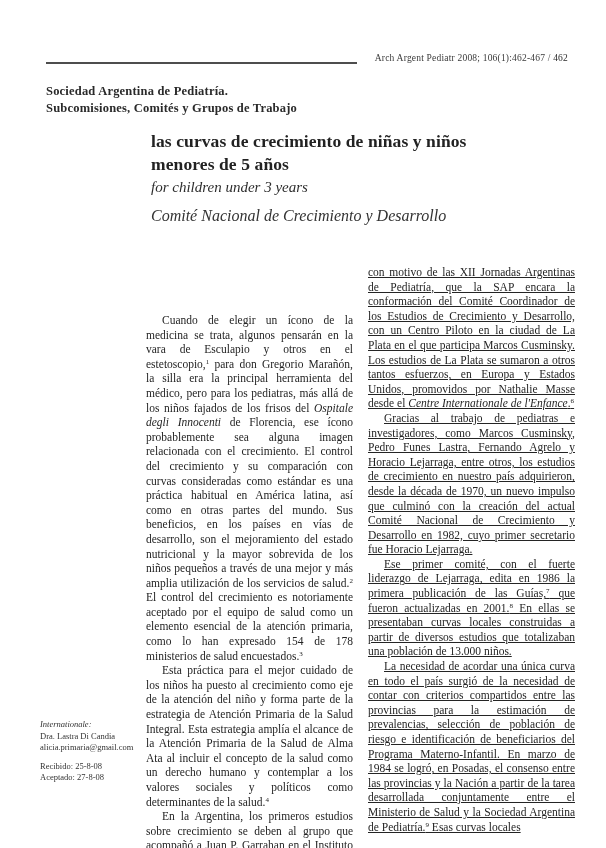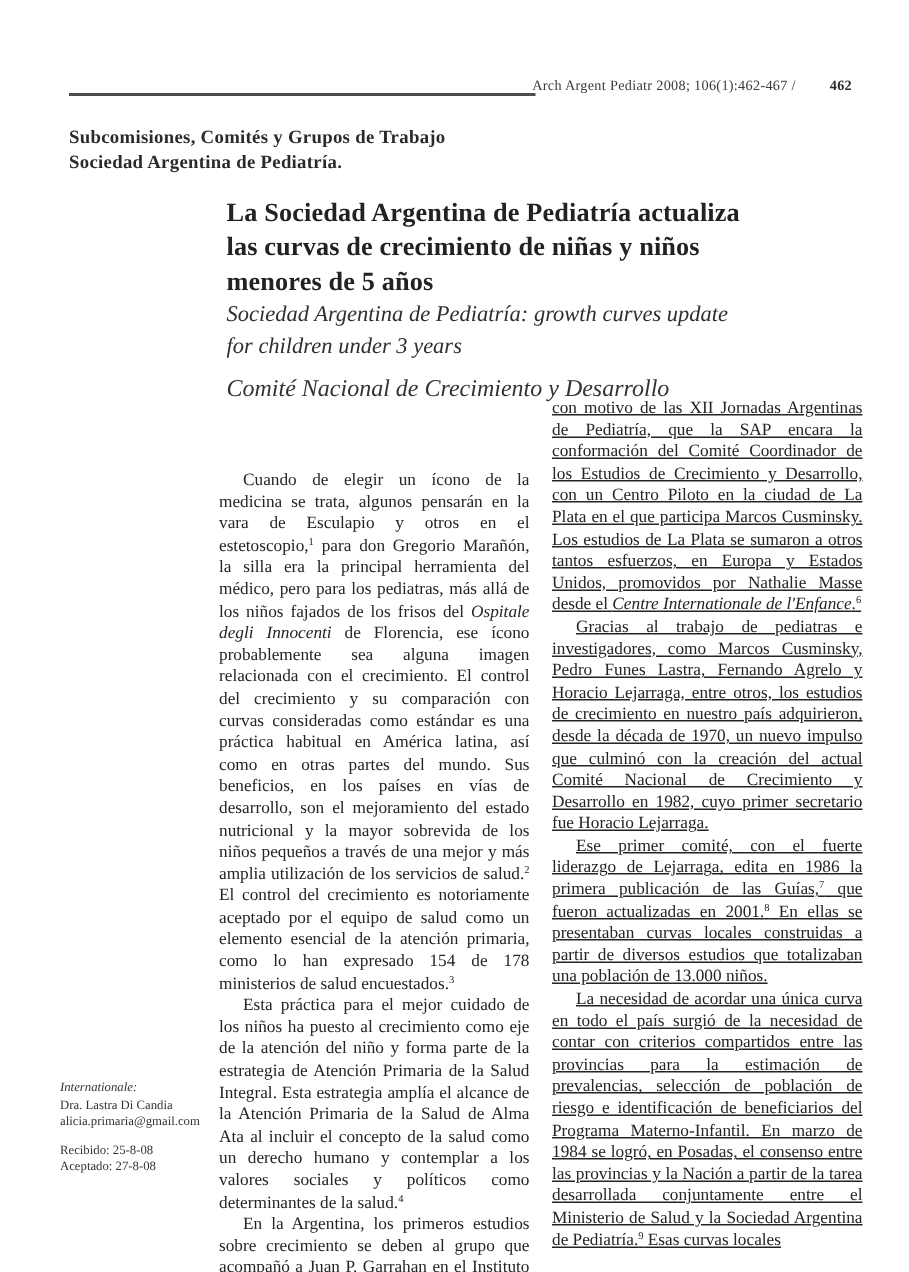--- a/index.html
+++ b/index.html
@@ -27,21 +27,21 @@
   }
   .header-ref {
     position: absolute;
     top: 53px;
     right: 38px;
     font-size: 9.5px;
     letter-spacing: 0.2px;
     color: #3a3a3a;
     white-space: nowrap;
   }
-  .header-ref .pgnum { font-weight: bold; color: #2a2a2a; margin-left: 20px; }
+  .header-ref .pgnum { font-weight: normal; color: #2a2a2a; }
   
   .society {
     position: absolute;
     left: 46px;
     top: 83px;
     font-size: 12.5px;
     font-weight: bold;
     line-height: 17px;
     color: #2a2a2a;
     letter-spacing: 0.2px;
@@ -118,32 +118,30 @@
 
   <div class="header-rule"></div>
 
   <div class="header-ref">
     <span>Arch Argent Pediatr 2008; 106(1):462-467</span>
     <span> <span>/</span> </span>
     <span class="pgnum">462</span>
   </div>
 
   <div class="society">
+    <div>Sociedad Argentina de Pediatría.</div>
     <div>Subcomisiones, Comités y Grupos de Trabajo</div>
-    <div>Sociedad Argentina de Pediatría.</div>
   </div>
 
   <div class="title-block">
     <div class="title-es">
-        <div>La Sociedad Argentina de Pediatría actualiza</div>
         <div>las curvas de crecimiento de niñas y niños</div>
         <div>menores de 5 años</div>
       </div>
     <div class="title-en">
-        <div>Sociedad Argentina de Pediatría: growth curves update</div>
         <div>for children under 3 years</div>
       </div>
     <div class="byline">Comité Nacional de Crecimiento y Desarrollo</div>
   </div>
 
   <div class="margin-notes">
     <div class="corr-label">Internationale:</div>
     <div>Dra. Lastra Di Candia</div>
     <div>alicia.primaria@gmail.com</div>
     <div class="dates">

